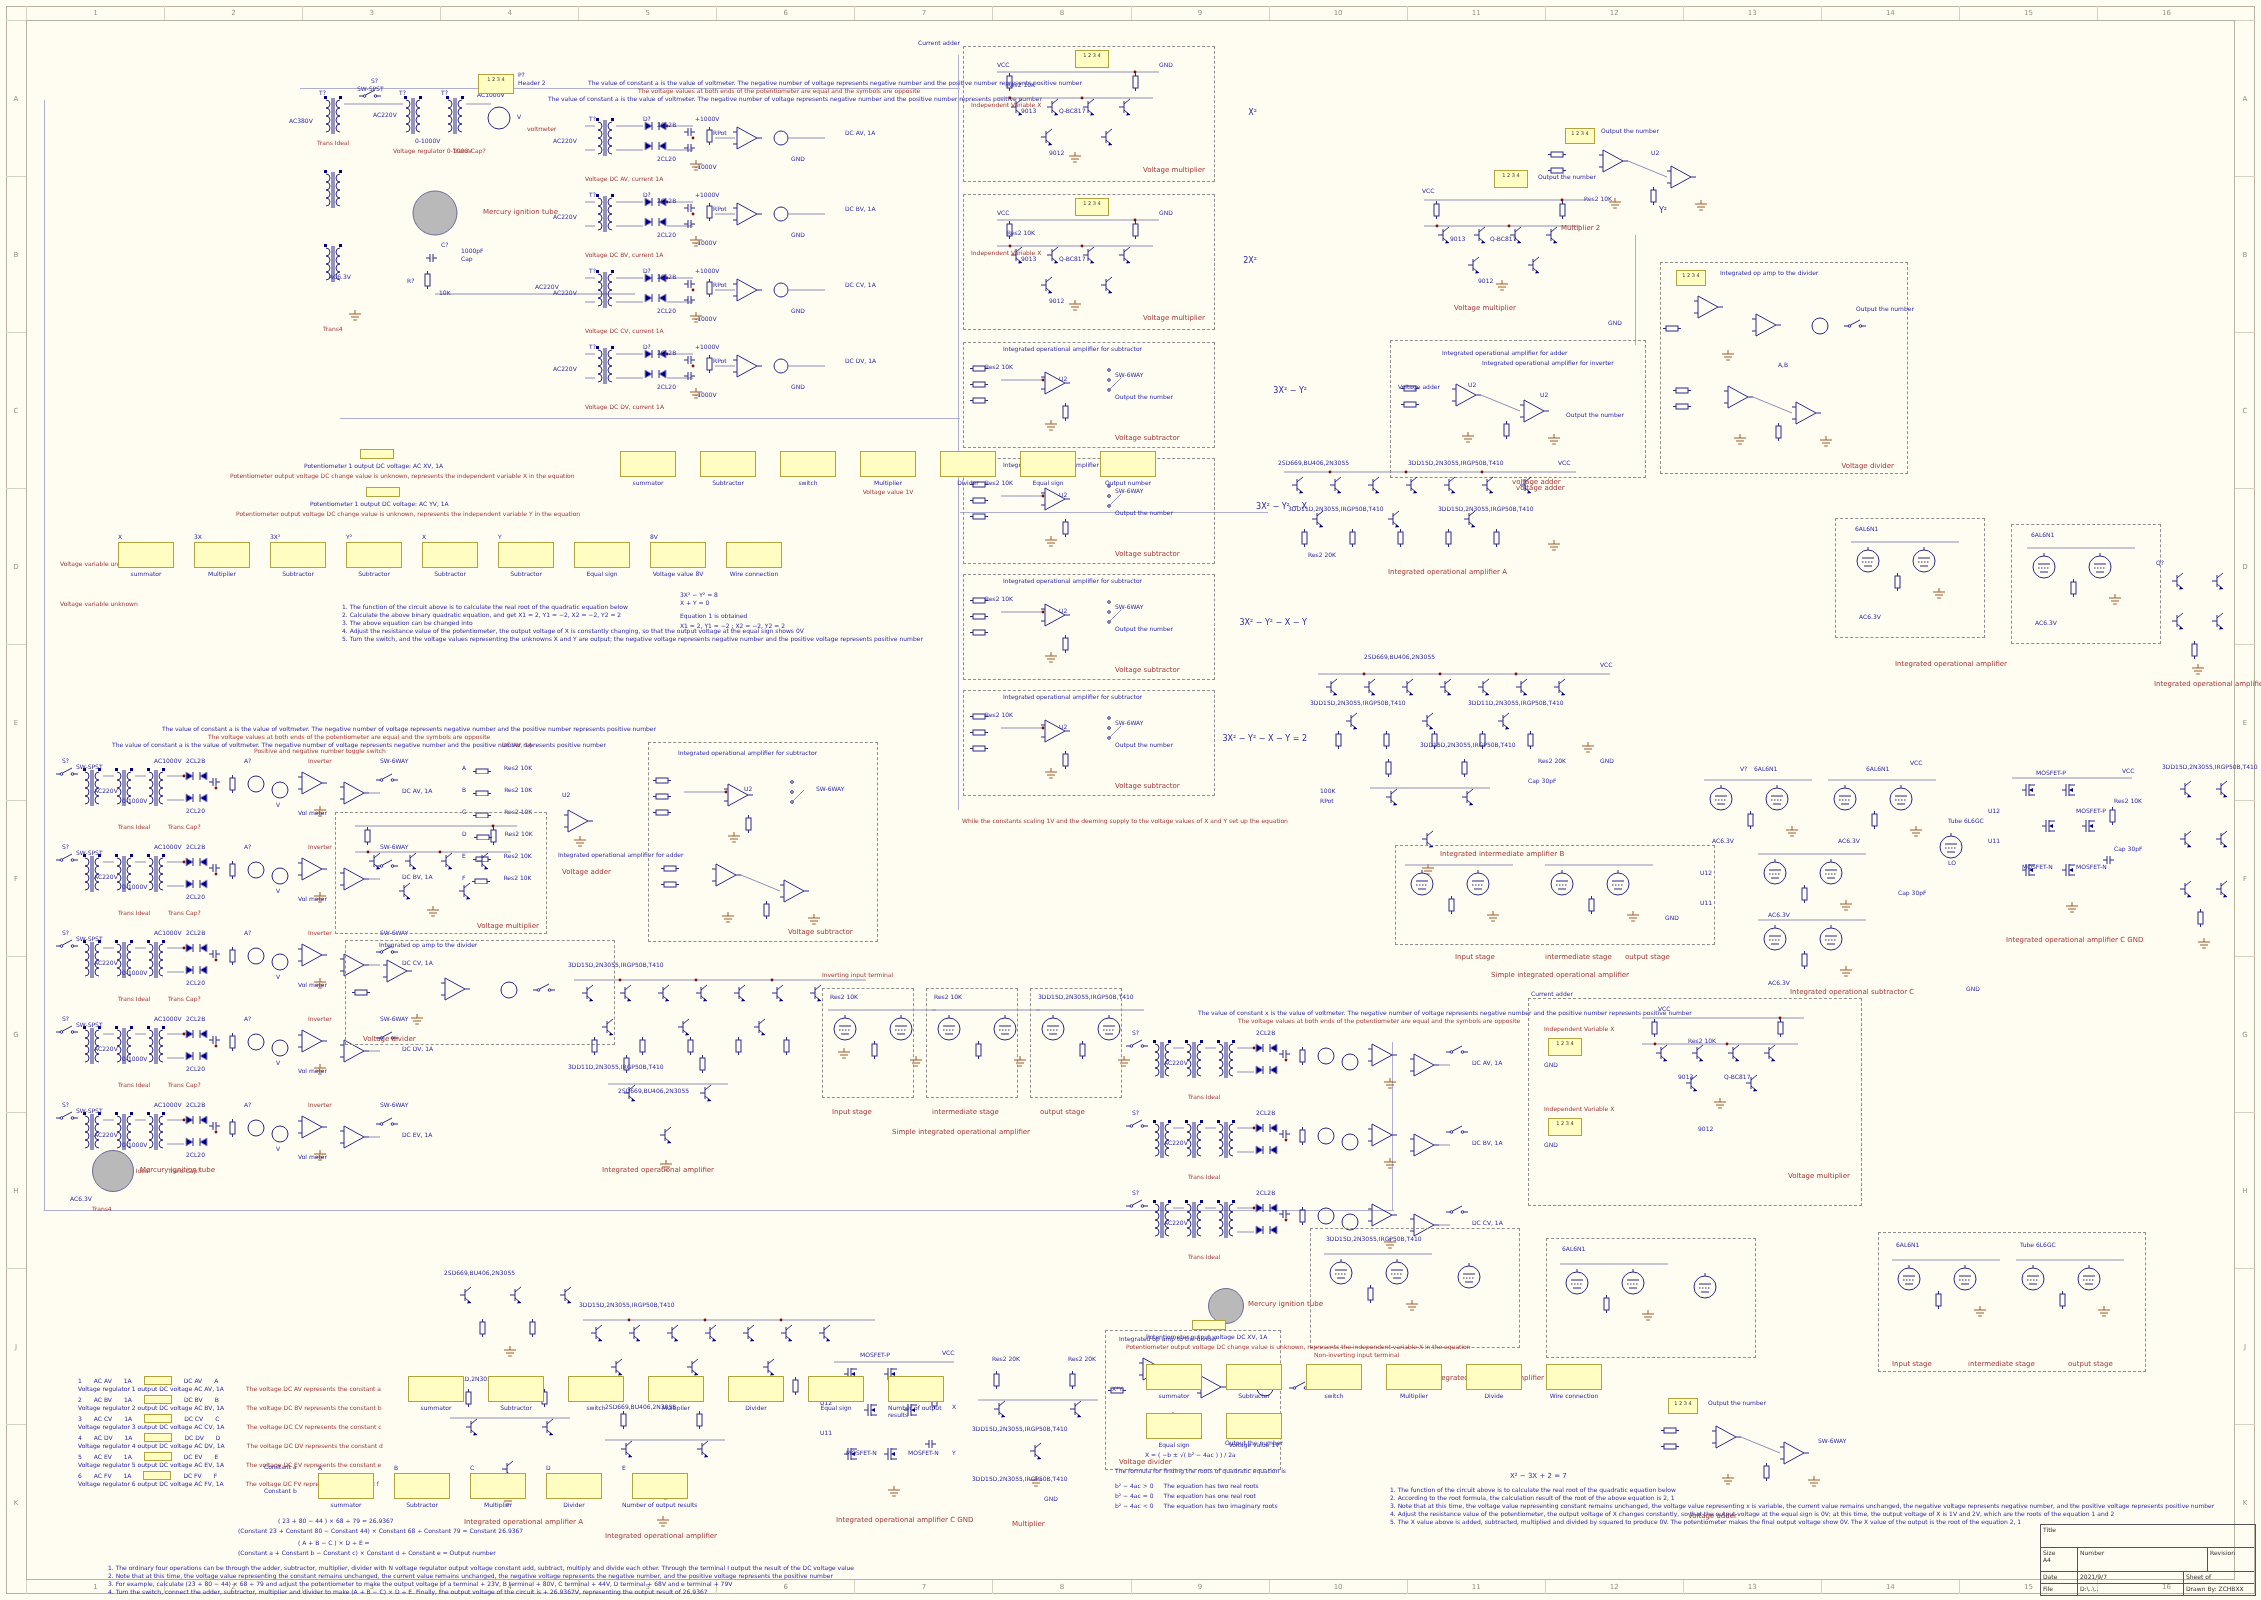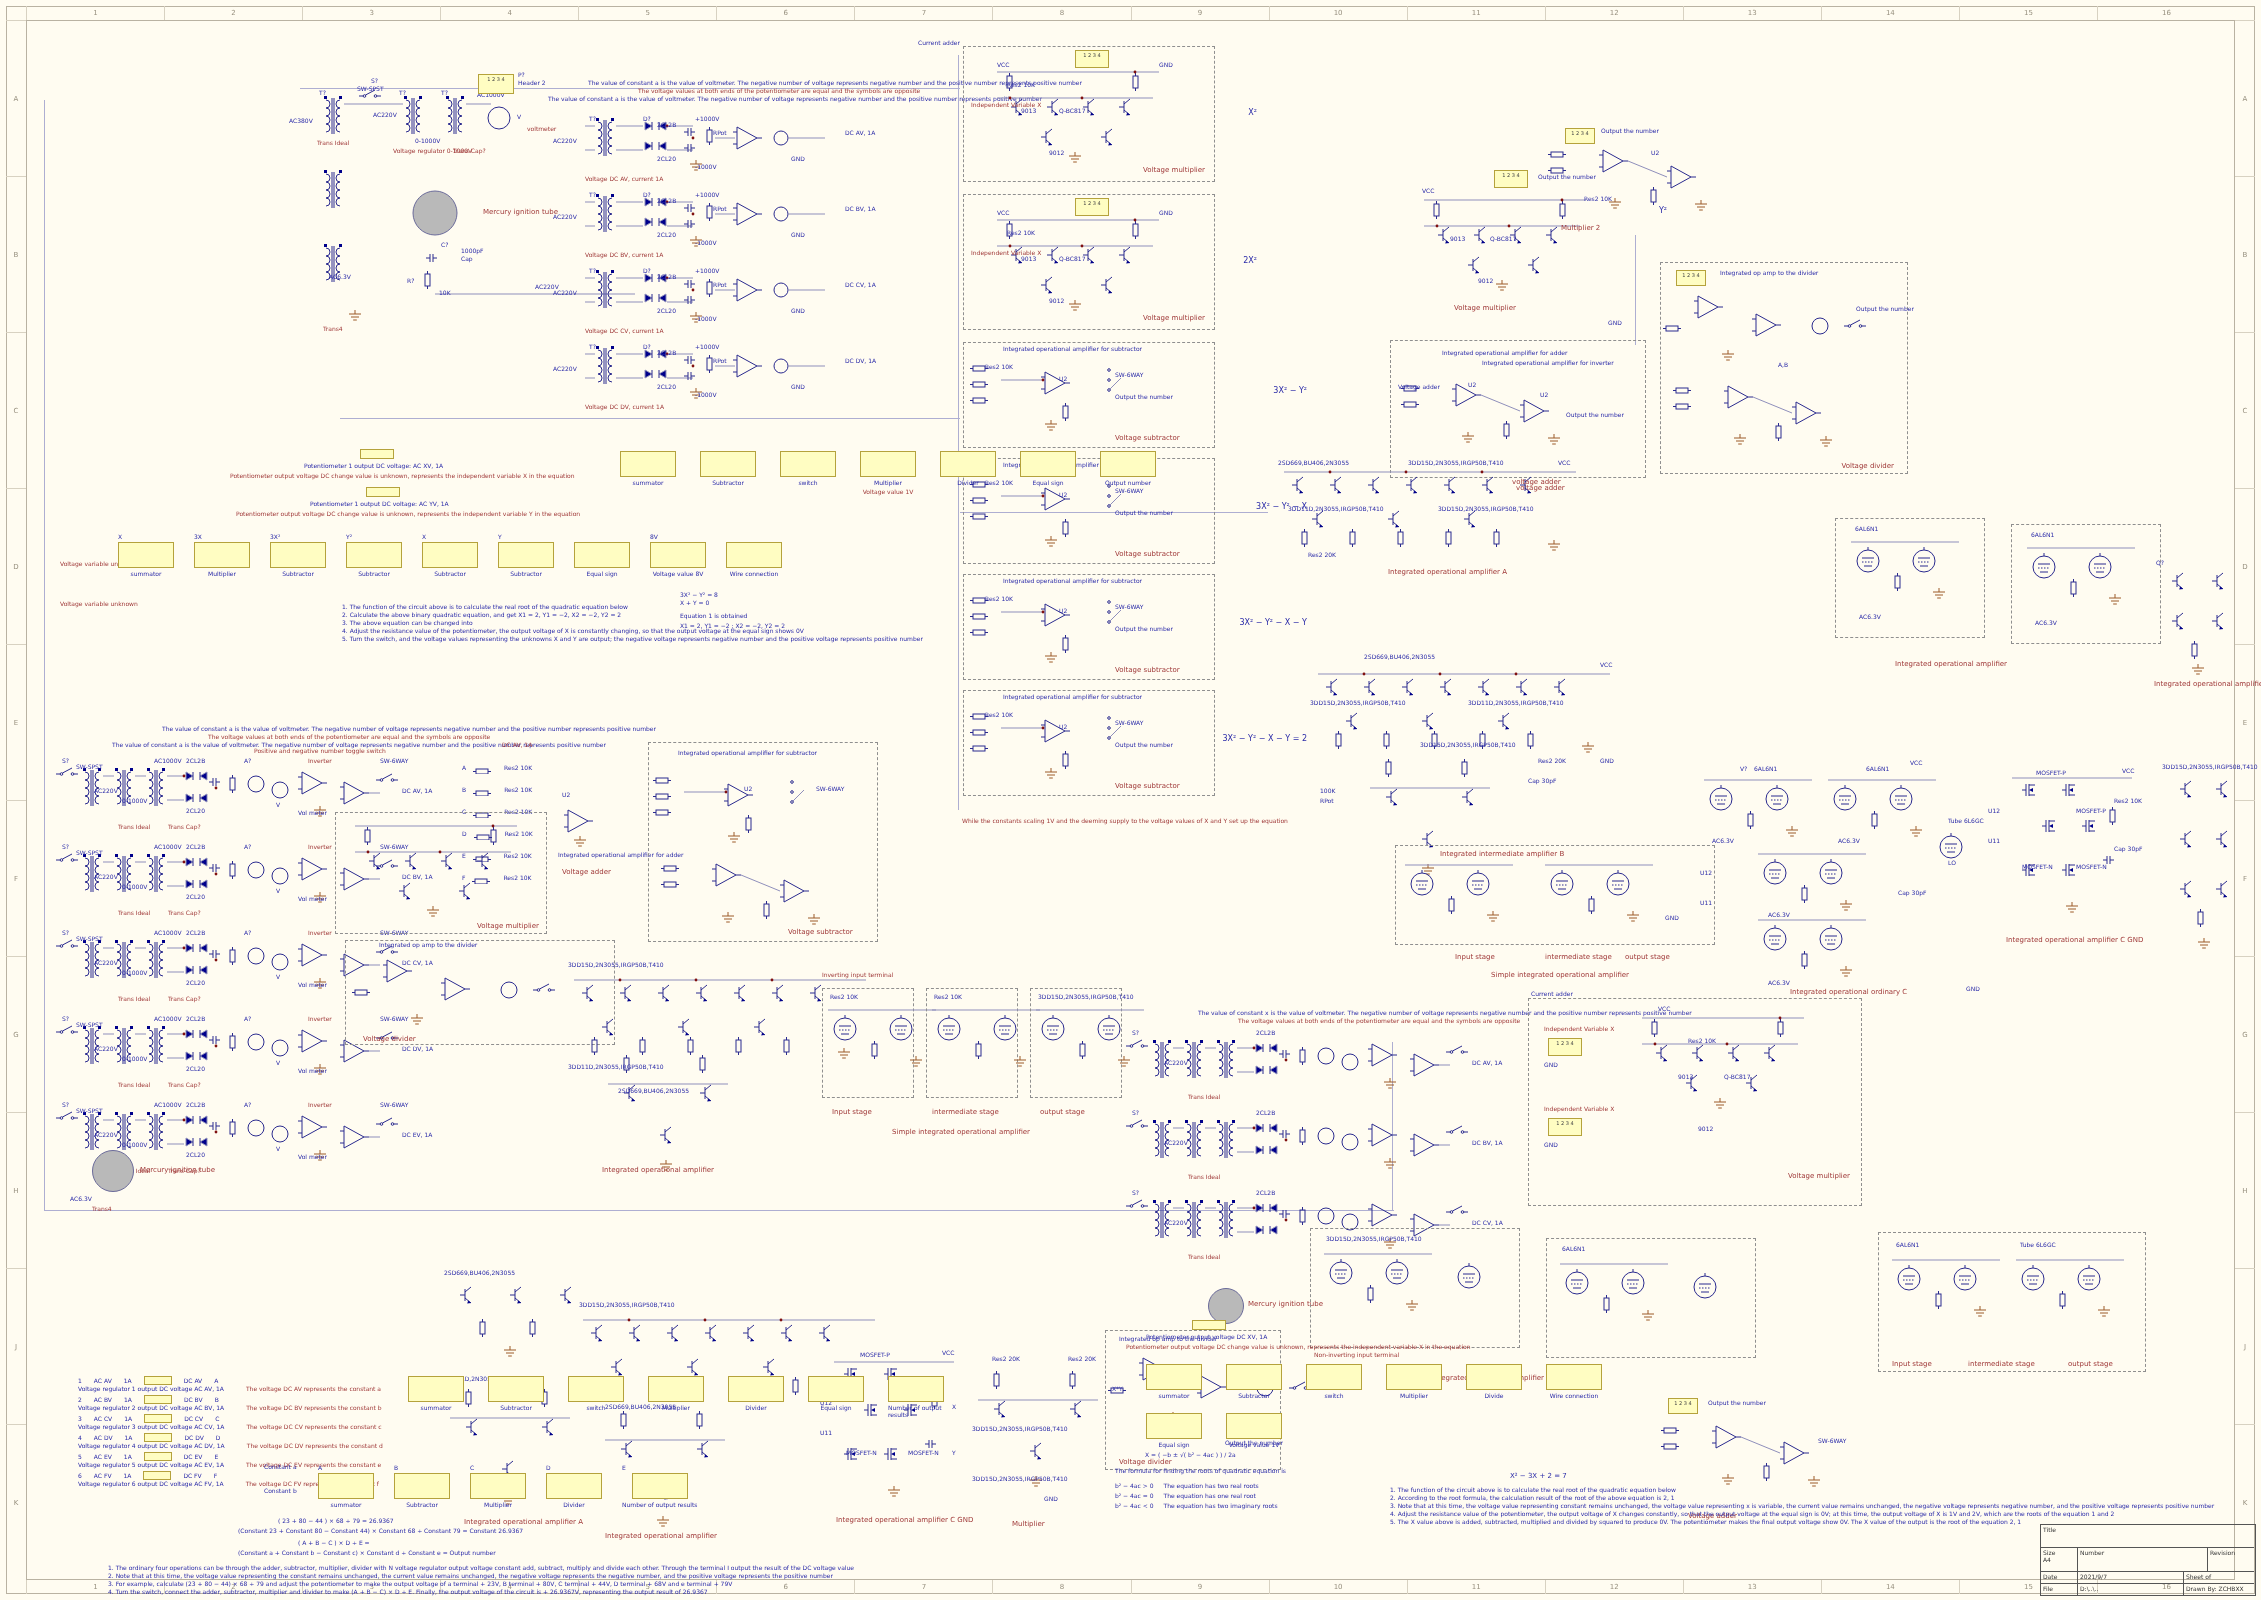--- a/index.html
+++ b/index.html
@@ -691,21 +691,21 @@
   <span class="lab" style="left:14px;top:78px">AC6.3V</span>
   <span class="lab" style="left:140px;top:78px">AC6.3V</span>
   <span class="lab" style="left:70px;top:152px">AC6.3V</span>
   <span class="lab" style="left:70px;top:220px">AC6.3V</span>
   <span class="lab" style="left:200px;top:130px">Cap 30pF</span>
   <span class="lab" style="left:250px;top:100px">LO</span>
   <span class="lab" style="left:2px;top:110px">U12</span>
   <span class="lab" style="left:2px;top:140px">U11</span>
   <span class="lab" style="left:212px;top:0">VCC</span>
   <span class="lab" style="left:268px;top:226px">GND</span>
-  <span class="cap" style="left:92px;bottom:-2px">Integrated operational ordinary C</span>
+  <span class="cap" style="left:92px;bottom:-2px">Integrated operational subtractor C</span>
 </div>
 <div class="mod" style="left:2002px;top:768px;width:152px;height:176px">
   <svg class="cg" width="132" height="148" style="left:6px;top:8px">
       <use href="#c-mosamp"></use>
     </svg>
   <span class="lab" style="left:34px;top:2px">MOSFET-P</span>
   <span class="lab" style="left:74px;top:40px">MOSFET-P</span>
   <span class="lab" style="left:20px;top:96px">MOSFET-N</span>
   <span class="lab" style="left:74px;top:96px">MOSFET-N</span>
   <span class="lab" style="left:112px;top:30px">Res2 10K</span>

